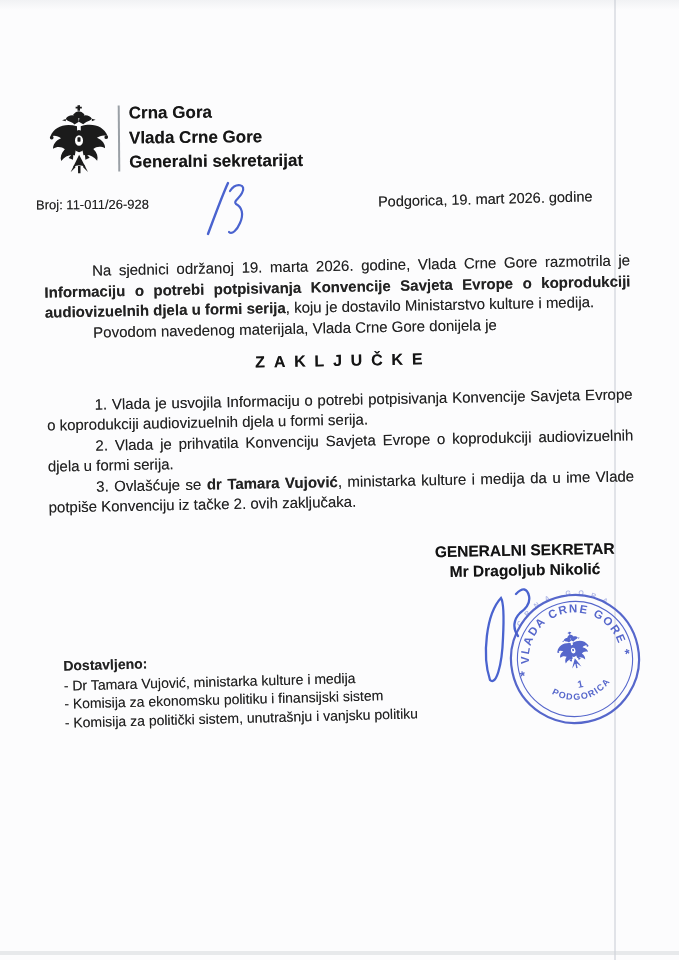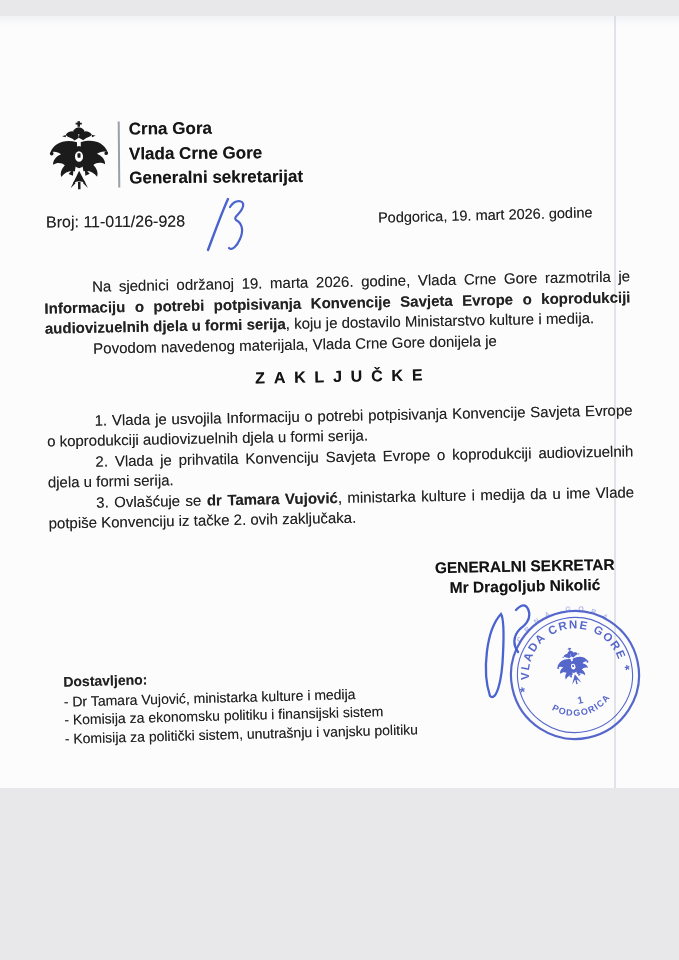--- a/index.html
+++ b/index.html
@@ -1,34 +1,34 @@
 <!DOCTYPE html>
 <html><head>
 <meta charset="utf-8">
 <style>
   html,body{margin:0;padding:0;background:#e8e8ea;}
   .page{
-    position:relative;width:679px;height:772px;margin:16px auto;
+    position:relative;width:679px;height:960px;margin:0 auto;
     background:#fcfcfd;overflow:hidden;
     font-family:"Liberation Sans","DejaVu Sans",sans-serif;
     color:#222;
   }
   .page *{box-sizing:border-box;}
   .scan-edge-right{position:absolute;left:614px;top:0;width:2px;height:960px;background:rgba(185,190,200,.40);}
   .scan-edge-top{position:absolute;left:0;top:0;width:679px;height:10px;background:linear-gradient(#f1f2f4,rgba(255,255,255,0));}
   .scan-edge-bottom{position:absolute;left:0;top:951px;width:679px;height:4px;background:rgba(210,213,218,.5);}
 
   
   .header{position:absolute;left:48px;top:100px;display:flex;align-items:flex-start;transform:rotate(-0.5deg);}
   .coa{width:62px;height:78px;color:#1b1b1b;}
   .header-divider{width:2px;background:#9aa0a6;height:66px;margin:5px 9px 0 8px;}
   .header-text{font-weight:bold;font-size:17px;line-height:24.5px;color:#161616;padding-top:1px;text-shadow:0 0 .5px rgba(0,0,0,.5);}
 
   
-  .broj{position:absolute;left:46px;top:197px;font-size:16px;transform:rotate(-0.4deg);text-shadow:0 0 .4px rgba(0,0,0,.45);}
+  .broj{position:absolute;left:36px;top:197px;font-size:13px;transform:rotate(-0.4deg);text-shadow:0 0 .4px rgba(0,0,0,.45);}
   .hand-mark{position:absolute;left:203px;top:178px;}
   .dateline{position:absolute;left:378px;top:191px;font-size:14.5px;transform:rotate(-1.4deg);text-shadow:0 0 .4px rgba(0,0,0,.45);}
 
   
   .body-block{
     position:absolute;left:47px;top:256px;width:586px;
     font-size:15px;line-height:20.5px;transform:rotate(-1.1deg);
     text-shadow:0 0 .4px rgba(0,0,0,.45);
   }
   .para{margin:0;text-align:justify;text-indent:48px;}

